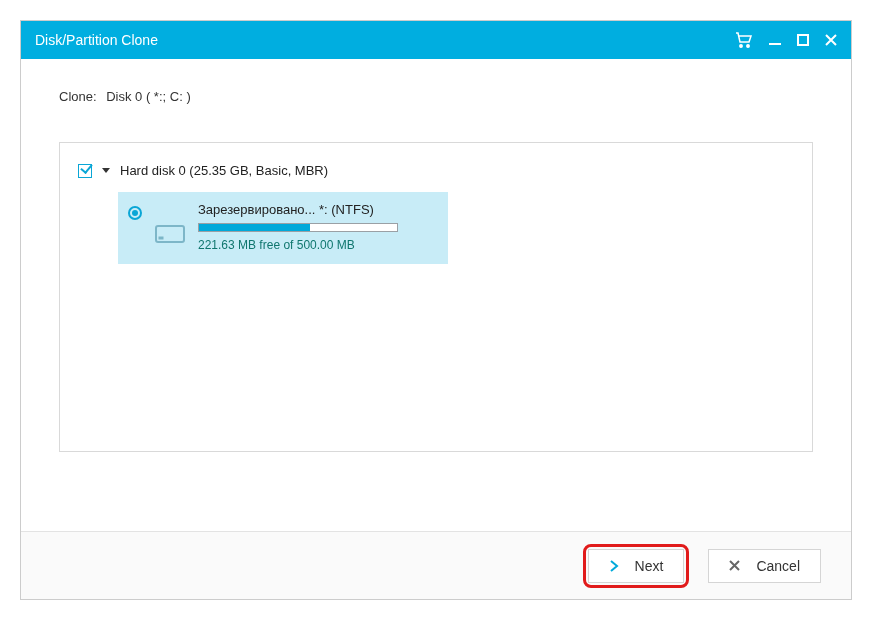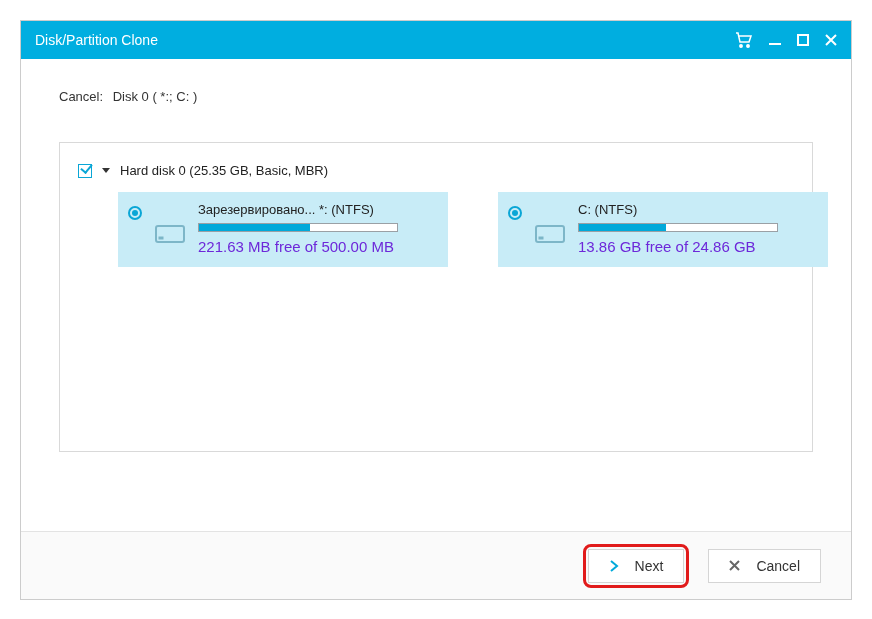--- a/index.html
+++ b/index.html
@@ -104,21 +104,21 @@
     background: #0aa6d6;
     border-radius: 50%;
   }
   .disk-icon { width: 32px; height: 28px; margin-top: 18px; flex: 0 0 auto; }
   .disk-icon.sel rect { stroke: #7db6c8; }
   .disk-icon.unsel rect { stroke: #bdbdbd; }
   .part-info { display: flex; flex-direction: column; gap: 6px; min-width: 200px; }
   .part-title { color: #222; font-size: 13px; }
   .bar { width: 200px; height: 9px; border: 1px solid #9aa0a5; background: #fff; position: relative; }
   .bar .fill { position: absolute; left: 0; top: 0; bottom: 0; background: #00a9da; }
-  .part-free { color: #6d28d9; font-size: 15px; }
+  .part-free { color: #0f766e; font-size: 12px; }
   .footer {
     position: absolute;
     bottom: 0; left: 0; right: 0;
     height: 68px;
     border-top: 1px solid #e3e3e3;
     background: #fafafa;
     display: flex;
     justify-content: flex-end;
     align-items: center;
     padding-right: 30px;
@@ -173,21 +173,21 @@
       </span>
       <span>
         <svg width="12" height="12" stroke="#fff" stroke-width="2">
             <path d="M1 1l10 10M11 1L1 11"></path>
           </svg>
       </span>
     </div>
   </div>
 
   <div class="source-row">
-    <span class="src-label">Cancel:</span>
+    <span class="src-label">Clone:</span>
     <span>Disk 0 ( *:; C: )</span>
   </div>
 
   <div class="panel">
 
     <div class="disk-row">
       <span class="checkbox checked"></span>
       <span class="caret"></span>
       <span>Hard disk 0 (25.35 GB, Basic, MBR)</span>
     </div>
@@ -199,34 +199,20 @@
           <rect x="5" y="17" width="4" height="2" fill="#7db6c8"></rect>
         </svg>
         <div class="part-info">
           <span class="part-title">Зарезервировано... *: (NTFS)</span>
           <div class="bar">
               <div class="fill" style="width:56%"></div>
             </div>
           <span class="part-free">221.63 MB free of 500.00 MB</span>
         </div>
       </div>
-      <div class="part-card selected">
-        <span class="radio on"></span>
-        <svg class="disk-icon sel" viewBox="0 0 32 28">
-          <rect x="2" y="6" width="28" height="16" rx="2" fill="none" stroke-width="2"></rect>
-          <rect x="5" y="17" width="4" height="2" fill="#7db6c8"></rect>
-        </svg>
-        <div class="part-info">
-          <span class="part-title">C: (NTFS)</span>
-          <div class="bar">
-              <div class="fill" style="width:44%"></div>
-            </div>
-          <span class="part-free">13.86 GB free of 24.86 GB</span>
-        </div>
-      </div>
     </div>
 
 
   </div>
 
   <div class="footer">
     <div class="btn next">
       <svg width="10" height="12">
         <path d="M2 1l6 5-6 5" fill="none" stroke="#00a9da" stroke-width="2"></path>
       </svg>

